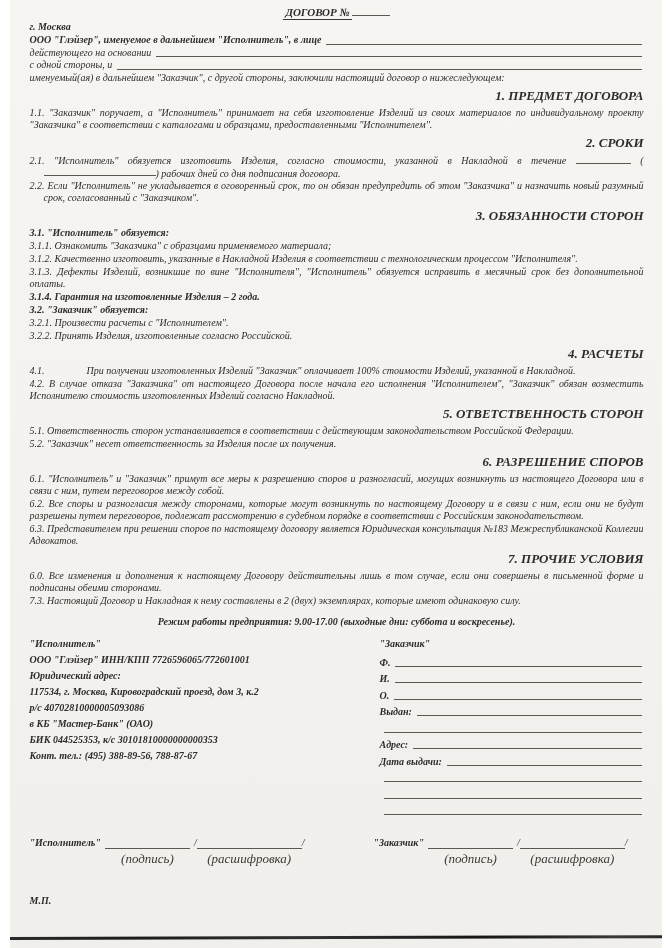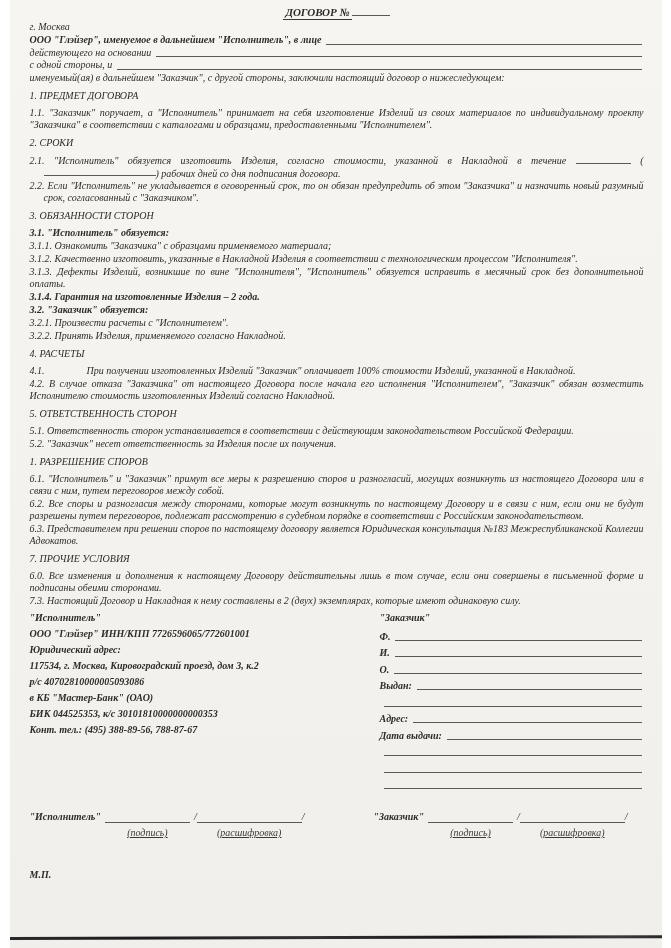--- a/index.html
+++ b/index.html
@@ -16,47 +16,47 @@
     overflow:hidden;
     box-sizing:border-box;
     padding:6px 18px 0 20px;
   }
   .bold{font-weight:bold;}
   .title-row{text-align:center;margin-bottom:2px;}
   .title-wrap{border-bottom:1px solid #3a3835;padding:0 2px 1px;font-weight:bold;font-size:11px;}
   .blank{display:inline-block;border-bottom:1px solid #5a5853;height:0.85em;vertical-align:baseline;}
   .w14{width:14px}.w28{width:28px}.w38{width:38px}.w55{width:55px}
   .w85{width:85px}.w105{width:105px}.w112{width:112px}.w150{width:150px}
-  .city-date-row{display:flex;justify-content:space-between;align-items:flex-end;margin-bottom:1px;}
+  .city-date-row{display:flex;justify-content:space-between;align-items:flex-end;margin-bottom:1px;font-weight:bold;}
   .date-group span{vertical-align:baseline;}
   .fill-line{display:flex;align-items:flex-end;line-height:12.5px;}
   .fill-line .lead{white-space:nowrap;}
   .fill{flex:1;border-bottom:1px solid #5a5853;margin:0 2px 2px 5px;height:1px;}
   .preamble-plain{line-height:12.5px;}
-  .sec{text-align:left;font-weight:normal;font-size:10px;margin:6px 0 5px;line-height:12px;}
+  .sec{text-align:right;font-weight:bold;font-size:13px;margin:6px 0 5px;line-height:12px;}
   .clause{margin:0 0 1px;text-align:justify;}
   .hang{padding-left:14px;text-indent:-14px;}
   .tab{display:inline-block;width:42px;}
   .worktime{text-align:center;font-weight:bold;margin:9px 0 8px;}
   .cols{display:flex;margin-top:3px;}
   .col-left{flex:0 0 57%;}
   .col-right{flex:1;}
   .x-title{font-weight:bold;line-height:16px;}
   .x-line{font-weight:bold;line-height:16px;white-space:nowrap;}
   .frow{display:flex;align-items:flex-end;height:16.5px;font-weight:bold;}
   .frow .lbl{white-space:nowrap;}
   .frow .fill{margin-bottom:2px;}
   .frow .fix{flex:0 0 70px;border-bottom:1px solid #5a5853;height:1px;margin:0 3px 2px 3px;}
   .sig-row{display:flex;margin-top:20px;}
   .sig-left{flex:0 0 56%;}
   .sig-group{display:flex;align-items:flex-start;}
   .sig-label{font-weight:bold;white-space:nowrap;}
   .sig-col{display:flex;flex-direction:column;align-items:center;margin-left:4px;}
   .sig-col .line{display:flex;align-items:flex-end;height:12px;}
-  .cap{font-size:10px;margin-top:4px;color:#3c3a36;text-decoration:underline;}
+  .cap{font-size:13px;margin-top:4px;color:#3c3a36;}
   .stamp{font-weight:bold;margin-top:30px;}
   .scan-line{
     position:absolute;left:-4px;bottom:9px;width:680px;height:3px;
     background:linear-gradient(90deg,#2a2a2a 0%,#1c1c1c 20%,#333 45%,#161616 70%,#3a3a3a 90%,#222 100%);
     transform:rotate(-0.15deg);
     border-radius:2px;
   }
 </style>
 </head>
 <body>
@@ -100,41 +100,42 @@
   <p class="clause hang">2.2. Если "Исполнитель" не укладывается в оговоренный срок, то он обязан предупредить об этом "Заказчика" и назначить новый разумный срок, согласованный с "Заказчиком".</p>
 
   <div class="sec">3. ОБЯЗАННОСТИ СТОРОН</div>
   <p class="clause bold">3.1. "Исполнитель" обязуется:</p>
   <p class="clause">3.1.1. Ознакомить "Заказчика" с образцами применяемого материала;</p>
   <p class="clause">3.1.2. Качественно изготовить, указанные в Накладной Изделия в соответствии с технологическим процессом "Исполнителя".</p>
   <p class="clause">3.1.3. Дефекты Изделий, возникшие по вине "Исполнителя", "Исполнитель" обязуется исправить в месячный срок без дополнительной оплаты.</p>
   <p class="clause bold">3.1.4. Гарантия на изготовленные Изделия – 2 года.</p>
   <p class="clause bold">3.2. "Заказчик" обязуется:</p>
   <p class="clause">3.2.1. Произвести расчеты с "Исполнителем".</p>
-  <p class="clause">3.2.2. Принять Изделия, применяемого согласно Накладной.</p>
+  <p class="clause">3.2.2. Принять Изделия, изготовленные согласно Российской.</p>
 
   <div class="sec">4. РАСЧЕТЫ</div>
   <p class="clause">
     <span>4.1.</span><span class="tab"></span><span>При получении изготовленных Изделий "Заказчик" оплачивает  100% стоимости Изделий, указанной в Накладной.</span>
   </p>
   <p class="clause">4.2. В случае отказа "Заказчика" от настоящего Договора после начала его исполнения "Исполнителем",  "Заказчик" обязан возместить Исполнителю стоимость изготовленных Изделий  согласно Накладной.</p>
 
   <div class="sec">5. ОТВЕТСТВЕННОСТЬ СТОРОН</div>
   <p class="clause">5.1. Ответственность сторон устанавливается в соответствии с действующим законодательством Российской Федерации.</p>
   <p class="clause">5.2. "Заказчик" несет ответственность за Изделия после их получения.</p>
 
-  <div class="sec">1. РАЗРЕШЕНИЕ СПОРОВ</div>
+  <div class="sec">6. РАЗРЕШЕНИЕ СПОРОВ</div>
   <p class="clause">6.1. "Исполнитель" и "Заказчик" примут все меры к разрешению споров и разногласий, могущих возникнуть из настоящего Договора или в связи с ним, путем переговоров между собой.</p>
   <p class="clause">6.2. Все споры и разногласия между сторонами, которые могут возникнуть по настоящему Договору и в связи с ним, если они не будут разрешены путем переговоров, подлежат рассмотрению в судебном порядке в соответствии с Российским законодательством.</p>
   <p class="clause">6.3. Представителем при решении споров по настоящему договору является Юридическая консультация №183 Межреспубликанской Коллегии Адвокатов.</p>
 
   <div class="sec">7. ПРОЧИЕ УСЛОВИЯ</div>
   <p class="clause">6.0. Все изменения и дополнения к настоящему Договору действительны лишь в том случае, если они совершены в письменной форме и подписаны обеими сторонами.</p>
   <p class="clause">7.3. Настоящий Договор и Накладная к нему составлены в 2 (двух) экземплярах, которые имеют одинаковую силу.</p>
 
+  <div class="worktime">Режим работы предприятия: 9.00-17.00 (выходные дни: суббота и воскресенье).</div>
 
   <div class="cols">
     <div class="col-left">
       <div class="x-title">"Исполнитель"</div>
       <div class="x-line">ООО "Глэйзер"  ИНН/КПП 7726596065/772601001</div>
       <div class="x-line">Юридический адрес:</div>
       <div class="x-line">117534, г. Москва, Кировоградский проезд, дом 3, к.2</div>
       <div class="x-line">р/с 40702810000005093086</div>
       <div class="x-line">в КБ "Мастер-Банк" (ОАО)</div>
       <div class="x-line">БИК 044525353, к/с 30101810000000000353</div>

